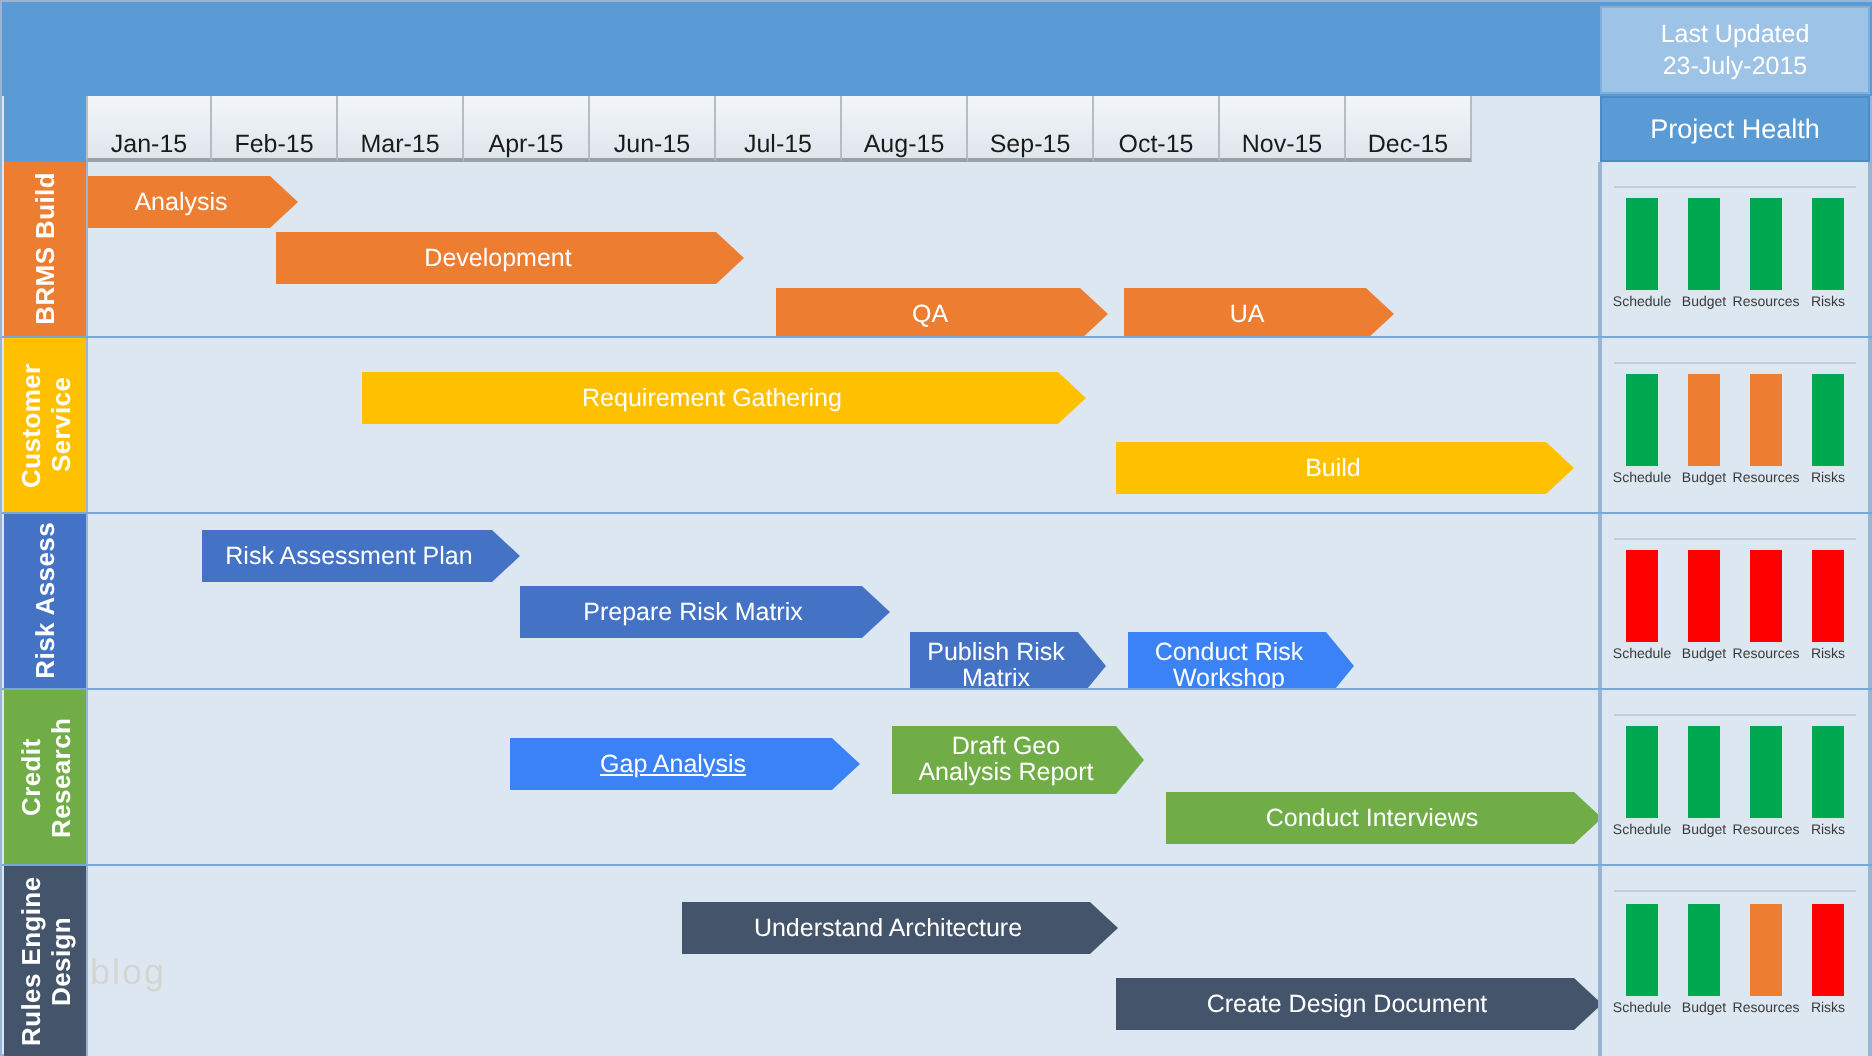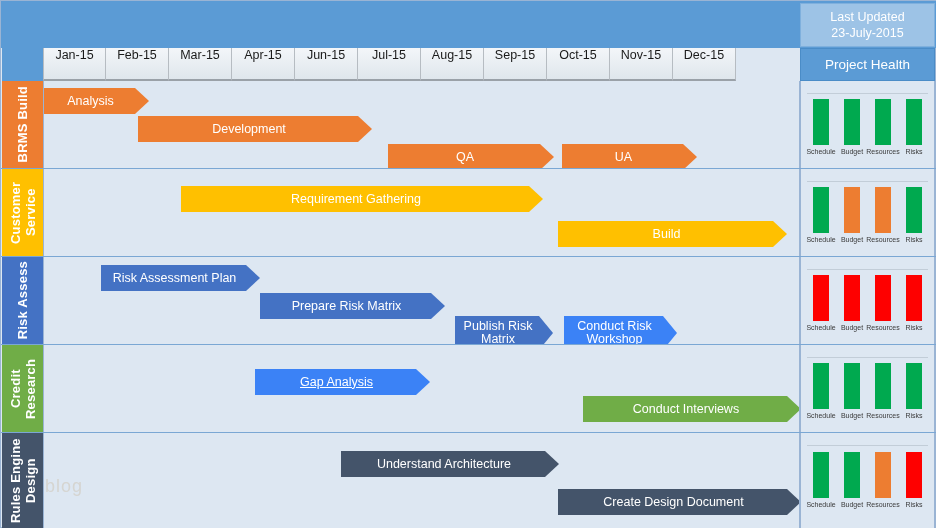--- a/index.html
+++ b/index.html
@@ -45,21 +45,21 @@
   }
   .months{
     position:absolute;left:42px;top:0;height:33px;
     display:flex;
   }
   .month-cell{
     width:63px;height:33px;
     background:linear-gradient(#f3f6f9,#dfe6ec);
     border-right:1px solid #b6bcc2;
     border-bottom:2px solid #9aa1a8;
-    display:flex;align-items:flex-start;justify-content:center;
+    display:flex;align-items:flex-end;justify-content:center;
     font-size:12.5px;color:#1a1a1a;
     box-sizing:border-box;
   }
   .month-cell:first-child{border-left:1px solid #b6bcc2;}
   .health-head{
     position:absolute;left:799px;top:0;width:135px;height:33px;
     background:#5b9bd5;
     border:1px solid #4a8cc7;
     display:flex;align-items:center;justify-content:center;
     color:#ffffff;font-size:13.5px;
@@ -309,20 +309,23 @@
         </div>
       </div>
       <div class="row" style="height: 88px;">
         <div class="cat" style="background: rgb(112, 173, 71);">
           <span style="color: rgb(255, 255, 255);">Credit Research</span>
         </div>
         <div class="lane">
           <div class="bar" style="left: 211px; width: 175px; top: 24px; background: #3b82f6; text-decoration: underline;">
             <span class="bar-label">Gap Analysis</span>
           </div>
+          <div class="bar tall" style="left: 402px; width: 126px; top: 18px; background: rgb(112, 173, 71);">
+            <span class="bar-label">Draft Geo<br>Analysis Report</span>
+          </div>
           <div class="bar" style="left: 539px; width: 218px; top: 51px; background: rgb(112, 173, 71);">
             <span class="bar-label">Conduct Interviews</span>
           </div>
         </div>
         <div class="health">
           <div class="health-base" style="top: 12px;"></div>
           <div class="health-inner" style="top: 13px; bottom: 13px;">
             <div class="kpi">
               <div class="kpi-bar" style="background: rgb(0, 169, 79);"></div>
               <div class="kpi-label">Schedule</div>

